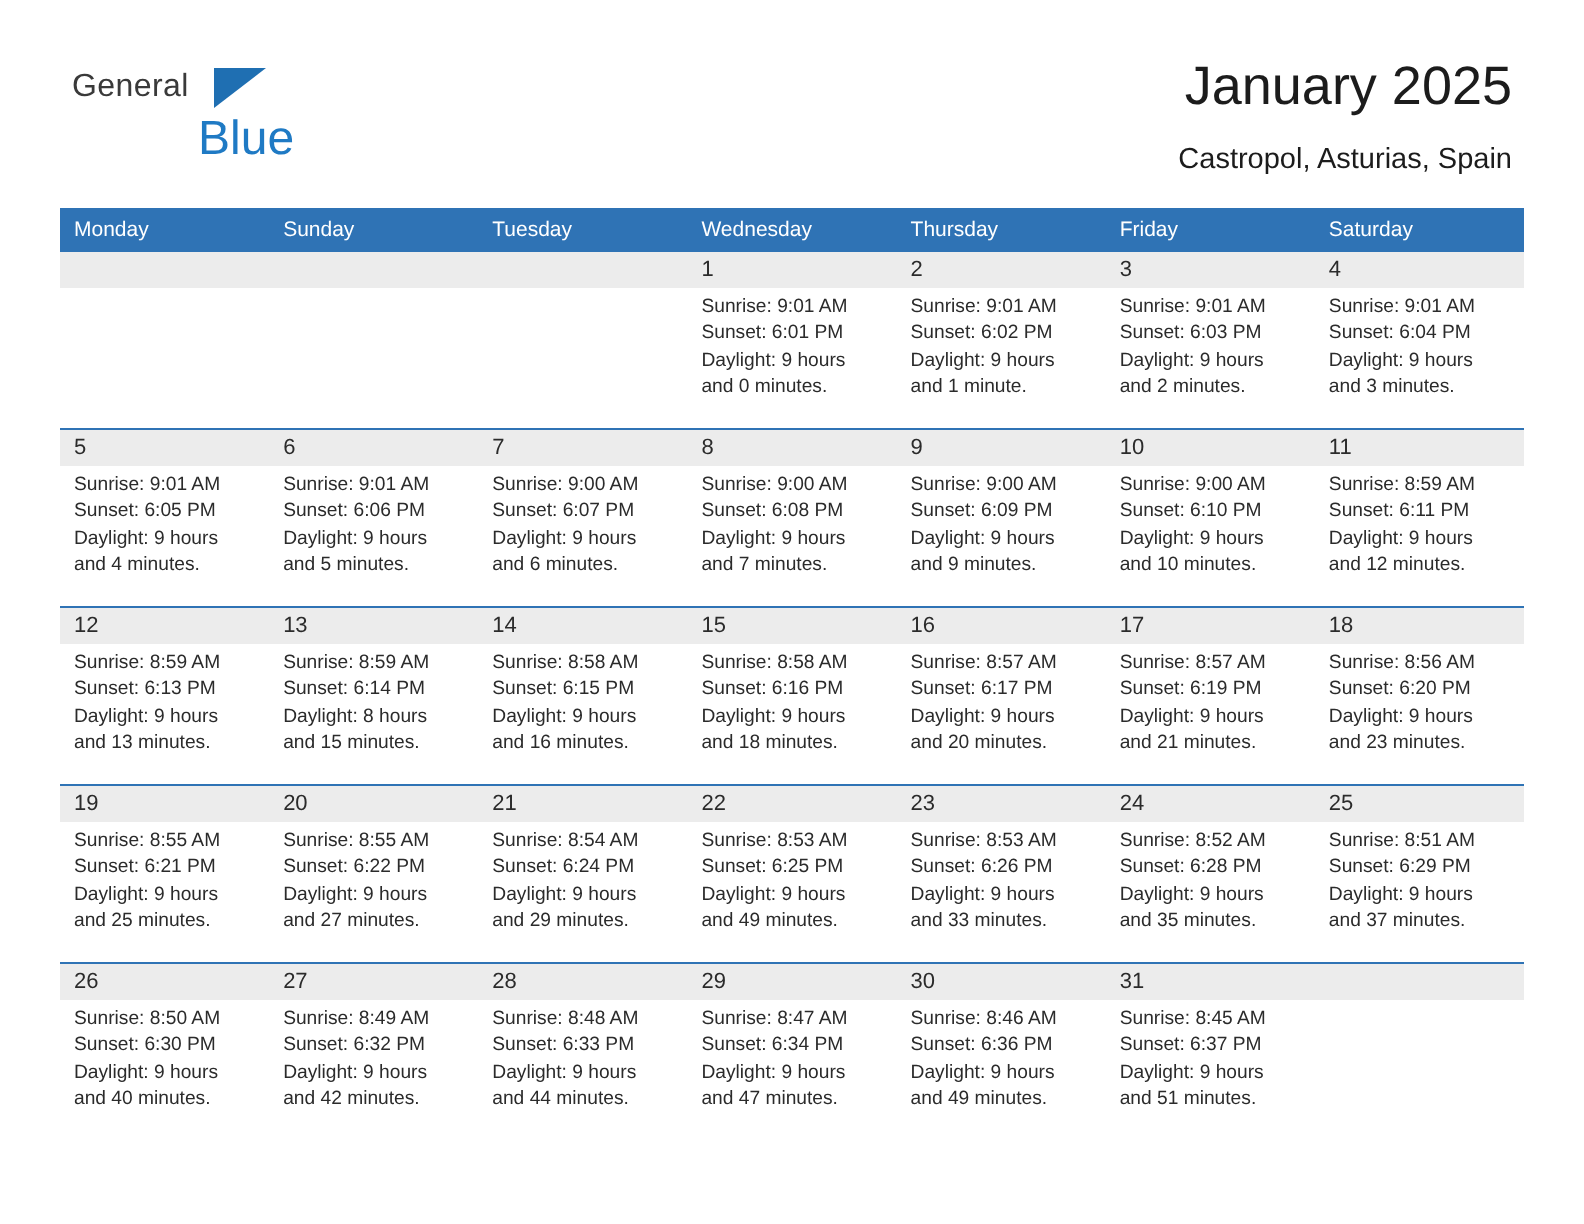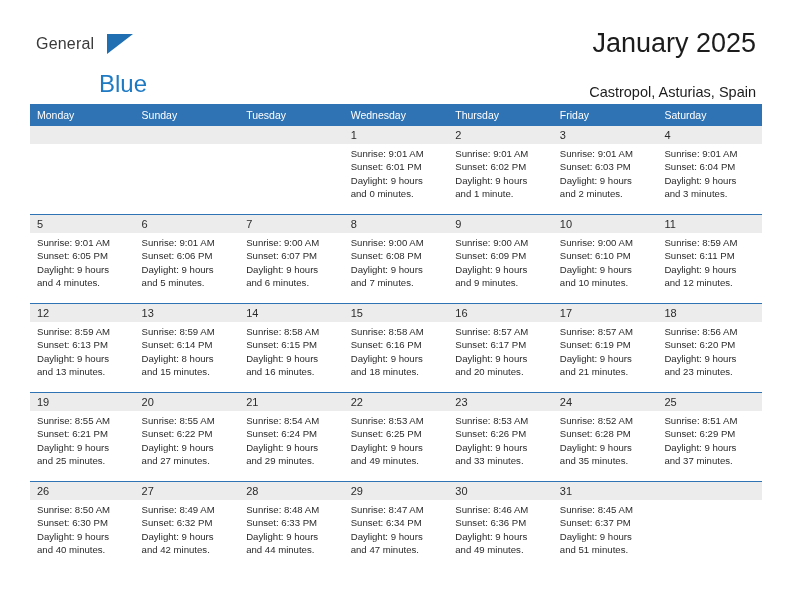--- a/index.html
+++ b/index.html
@@ -49,21 +49,21 @@
     left: 71px;
     top: 2px;
     width: 0;
     height: 0;
     border-left: 26px solid #1f6fb2;
     border-bottom: 20px solid transparent;
   }
   .brand-bottom {
     display: block;
     margin-left: 63px;
-    margin-top: 15px;
+    margin-top: 1px;
     font-size: 24px;
     color: #1f7ac4;
     line-height: 26px;
     white-space: nowrap;
   }
 
   .title-block {
     position: absolute;
     right: 36px;
     top: 26px;
@@ -72,21 +72,21 @@
   .cal-title {
     font-size: 27px;
     color: #1c1c1c;
     line-height: 34px;
     white-space: nowrap;
   }
   .cal-subtitle {
     font-size: 14.5px;
     color: #1c1c1c;
     line-height: 20px;
-    margin-top: 22px;
+    margin-top: 10px;
     white-space: nowrap;
   }
 
   
   .calendar {
     position: absolute;
     left: 30px;
     top: 104px;
     width: 732px;
   }

